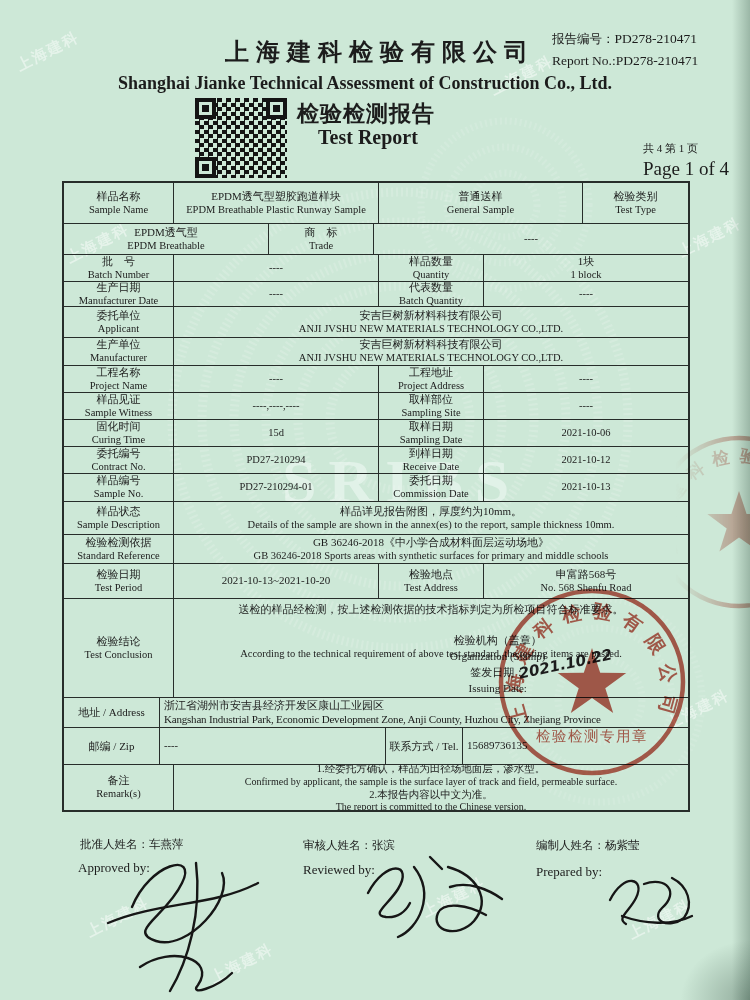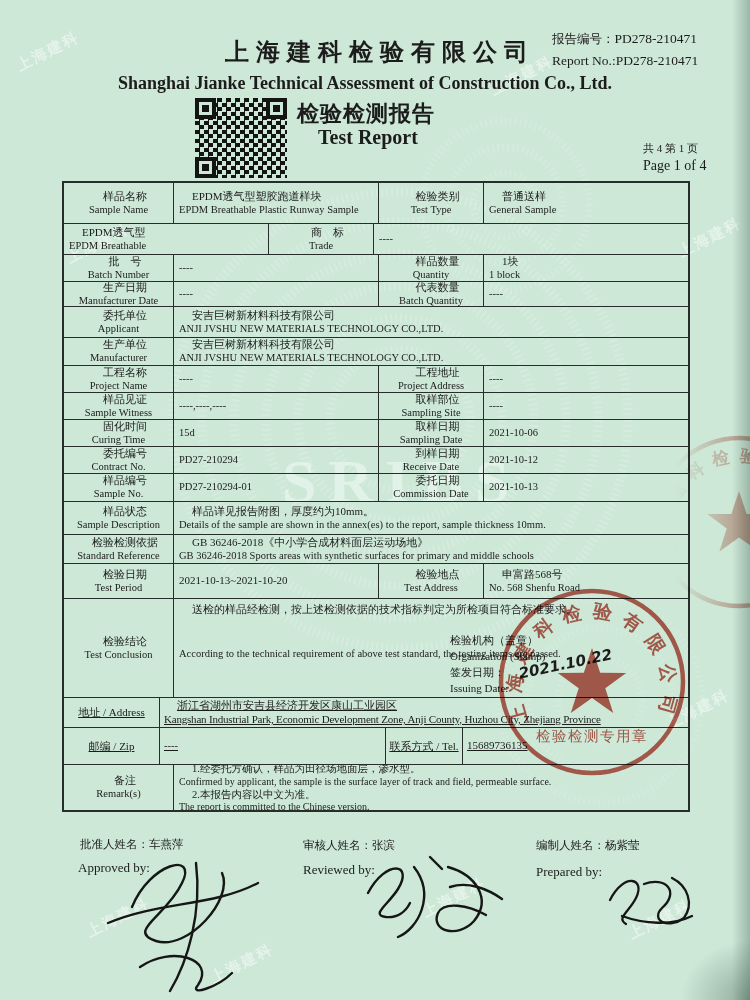--- a/index.html
+++ b/index.html
@@ -15,42 +15,42 @@
   .rep-zh{font-size:12.5px;}
   .rep-val{font-size:13.5px;}
   .company-zh{position:absolute;left:200px;top:36px;width:360px;text-align:center;
               font-size:24px;font-weight:bold;letter-spacing:7px;white-space:nowrap;}
   .company-en{position:absolute;left:40px;top:73px;width:650px;text-align:center;
               font-size:18px;font-weight:bold;}
   .title-zh{position:absolute;left:297px;top:99px;font-size:22px;font-weight:bold;letter-spacing:1px;font-family:Liberation Mono, monospace;}
   .title-en{position:absolute;left:297px;top:126px;width:142px;text-align:center;
             font-size:20px;font-weight:bold;}
   .pg-zh{position:absolute;left:643px;top:141px;font-size:11px;white-space:nowrap;}
-  .pg-en{position:absolute;left:643px;top:158px;font-size:14px;white-space:nowrap;}
+  .pg-en{position:absolute;left:643px;top:158px;font-size:19px;white-space:nowrap;}
   
   .qr{position:absolute;left:195px;top:98px;width:92px;height:80px;
       background-image:repeating-conic-gradient(#141414 0 25%, transparent 0 50%);
       background-size:9px 9px;}
   .finder{position:absolute;width:21px;height:21px;border:4px solid #141414;background:#cde8d7;box-sizing:border-box;}
   .finder::after{content:"";position:absolute;left:3px;top:3px;width:7px;height:7px;background:#141414;}
   
   .tbl{position:absolute;left:62px;top:181px;width:628px;border:2px solid #272d2a;box-sizing:border-box;}
   .tr{display:flex;border-bottom:1.6px solid #272d2a;box-sizing:border-box;}
   .tr:last-child{border-bottom:none;}
   .td{box-sizing:border-box;border-right:1.6px solid #272d2a;overflow:hidden;
-      display:flex;flex-direction:column;justify-content:center;}
+      display:flex;flex-direction:column;justify-content:center;text-align:center;}
   .td:last-child{border-right:none;}
   .lab{width:110px;flex-shrink:0;text-align:center;}
   .c2{width:205px;flex-shrink:0;}
   .c3{width:105px;flex-shrink:0;text-align:center;}
   .c4{flex:1;}
   .val{padding:0 5px;}
-  .zh{font-size:11px;line-height:1.25;margin-left:13px;}
+  .zh{font-size:11px;line-height:1.25;}
   .en{font-size:10.5px;line-height:1.2;}
-  .sub{display:flex;flex-direction:column;flex:1;text-decoration:underline;}
+  .sub{display:flex;flex-direction:column;flex:1;}
   .subrow{display:flex;border-bottom:1.6px solid #272d2a;box-sizing:border-box;}
   .subrow:last-child{border-bottom:none;}
   .slab{width:96px;flex-shrink:0;border-right:1.6px solid #272d2a;box-sizing:border-box;
         display:flex;align-items:center;justify-content:center;font-size:11px;text-align:center;}
   .sv{flex:1;padding:0 4px;display:flex;flex-direction:column;justify-content:center;}
   .zipv{width:85px;flex-shrink:0;border-right:1.6px solid #272d2a;box-sizing:border-box;}
   .tell{width:77px;flex-shrink:0;border-right:1.6px solid #272d2a;box-sizing:border-box;}
   .concl{position:relative;justify-content:flex-start;padding-top:4px;gap:31px;}
   .orgblk{position:absolute;left:276px;top:33px;font-size:11px;line-height:16px;}
   .hand{position:absolute;left:344px;top:56px;font-family:"DejaVu Sans",sans-serif;
@@ -132,27 +132,27 @@
 
     <div class="tr" style="height:41px">
       <div class="td lab">
         <div class="zh">样品名称</div>
         <div class="en">Sample Name</div>
         </div>
       <div class="td c2 val">
         <div class="zh">EPDM透气型塑胶跑道样块</div>
         <div class="en">EPDM Breathable Plastic Runway Sample</div>
         </div>
+      <div class="td c4 val">
+        <div class="zh">普通送样</div>
+        <div class="en">General Sample</div>
+        </div>
       <div class="td c3">
         <div class="zh">检验类别</div>
         <div class="en">Test Type</div>
-        </div>
-      <div class="td c4 val">
-        <div class="zh">普通送样</div>
-        <div class="en">General Sample</div>
         </div>
     </div>
 
     <div class="tr" style="height:31px">
       <div class="td c2 val">
         <div class="zh">EPDM透气型</div>
         <div class="en">EPDM Breathable</div>
         </div>
       <div class="td c3">
         <div class="zh">商　标</div>

